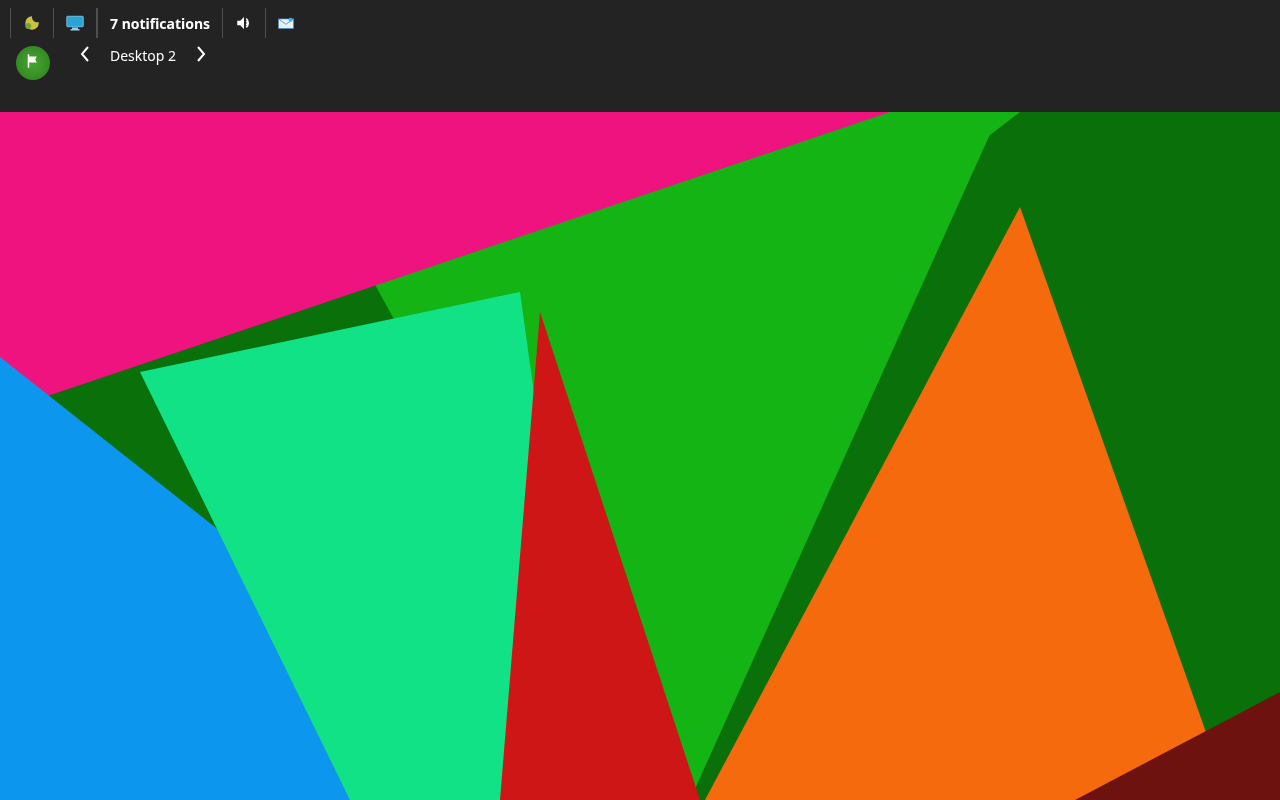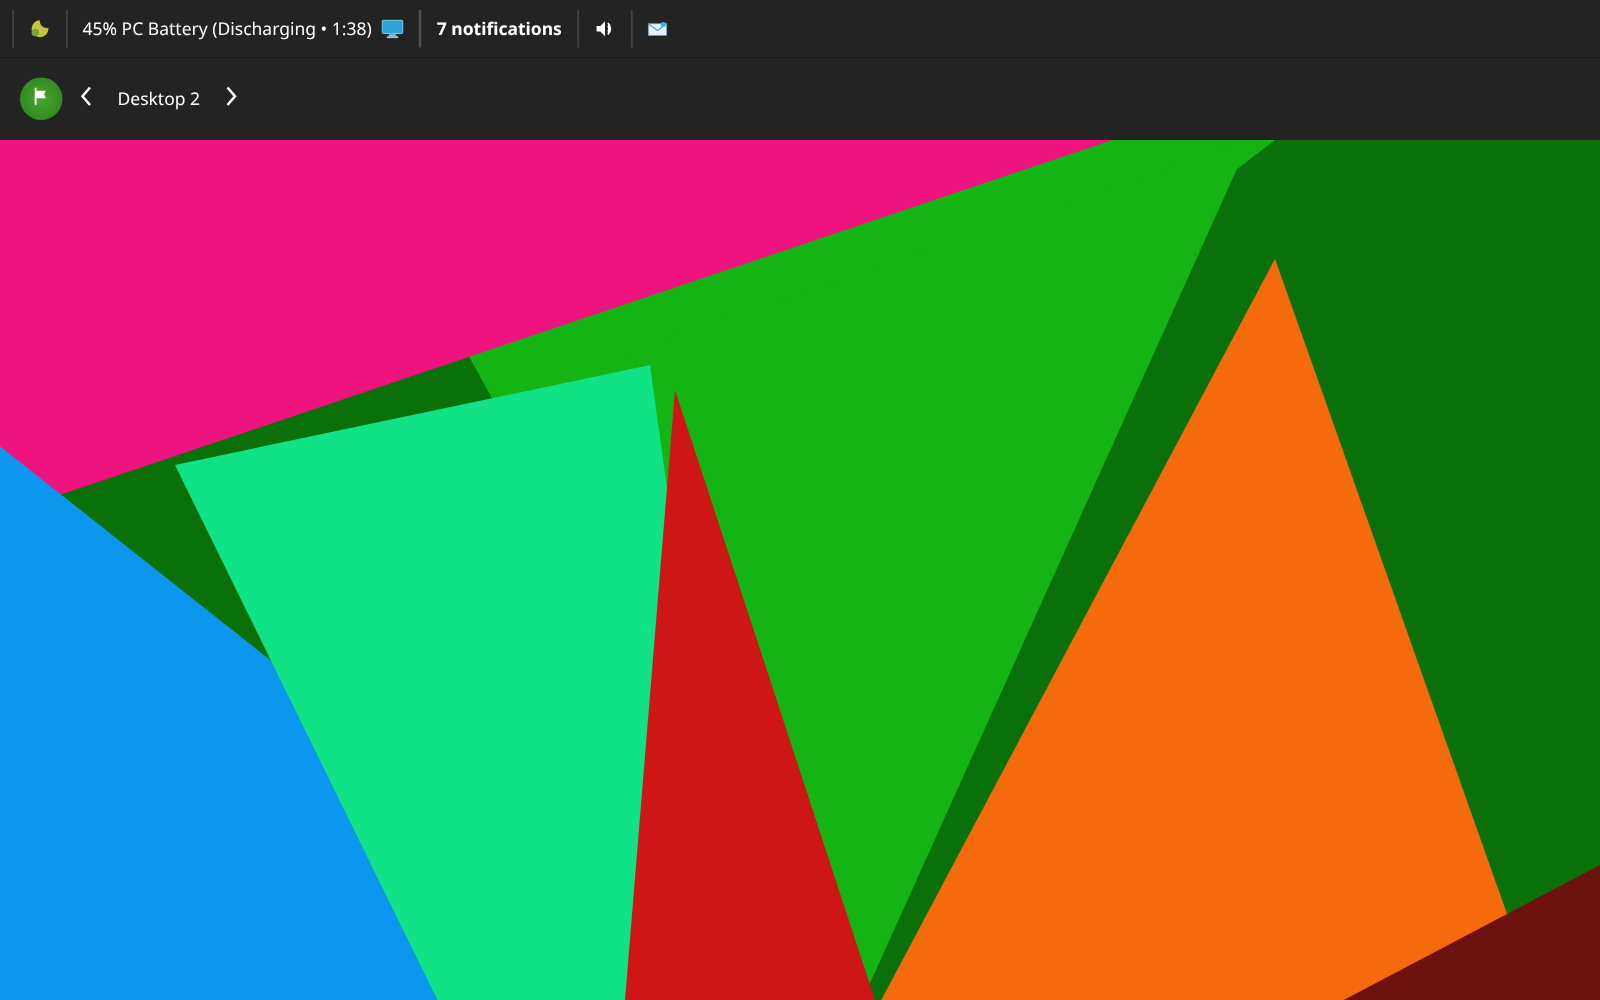--- a/index.html
+++ b/index.html
@@ -34,25 +34,25 @@
 
   
   .weather-icon svg { width: 18px; height: 18px; display:block; }
   .monitor-icon svg { width: 18px; height: 16px; display:block; }
   .volume-icon svg { width: 18px; height: 16px; display:block; }
   .mail-icon svg { width: 16px; height: 14px; display:block; }
 
   
   .taskbar {
     display: flex;
-    align-items: center;
+    align-items: flex-start;
     height: 66px;
     background: #232323;
     padding: 0 16px;
-    gap: 12px;
+    gap: 28px;
   }
   .launcher {
     width: 34px; height: 34px; border-radius: 50%;
     background: radial-gradient(circle at 50% 50%, #45a82f 0%, #2e7d1f 100%);
     display: flex; align-items: center; justify-content: center;
   }
   .launcher svg { width: 18px; height: 18px; }
   .desk-switch { display: flex; align-items: center; gap: 18px; font-size: 14px; }
   .chev { width: 14px; height: 14px; display:flex; align-items:center; justify-content:center; cursor:pointer; }
   .chev svg { width: 10px; height: 16px; }
@@ -94,21 +94,20 @@
       <svg viewBox="0 0 24 24">
           <path fill="#c7c242" d="M12 3a9 9 0 1 0 9 9c0-.4 0-.8-.1-1.2A7 7 0 0 1 12 3z"></path>
           <circle cx="7" cy="16" r="4" fill="#7aa23a"></circle>
         </svg>
     </span>
   </div>
 
   <div class="divider"></div>
 
   <div class="segment">
-    <span>45% PC Battery (Discharging • 1:38)</span>
     <span class="monitor-icon">
       <svg viewBox="0 0 24 20">
           <rect x="1" y="1" width="22" height="14" rx="1" fill="#2aa3d6" stroke="#8cd1ee" stroke-width="1"></rect>
           <rect x="8" y="16" width="8" height="2" fill="#8cd1ee"></rect>
           <rect x="6" y="18" width="12" height="2" fill="#8cd1ee"></rect>
         </svg>
     </span>
   </div>
 
   <div class="divider"></div>

